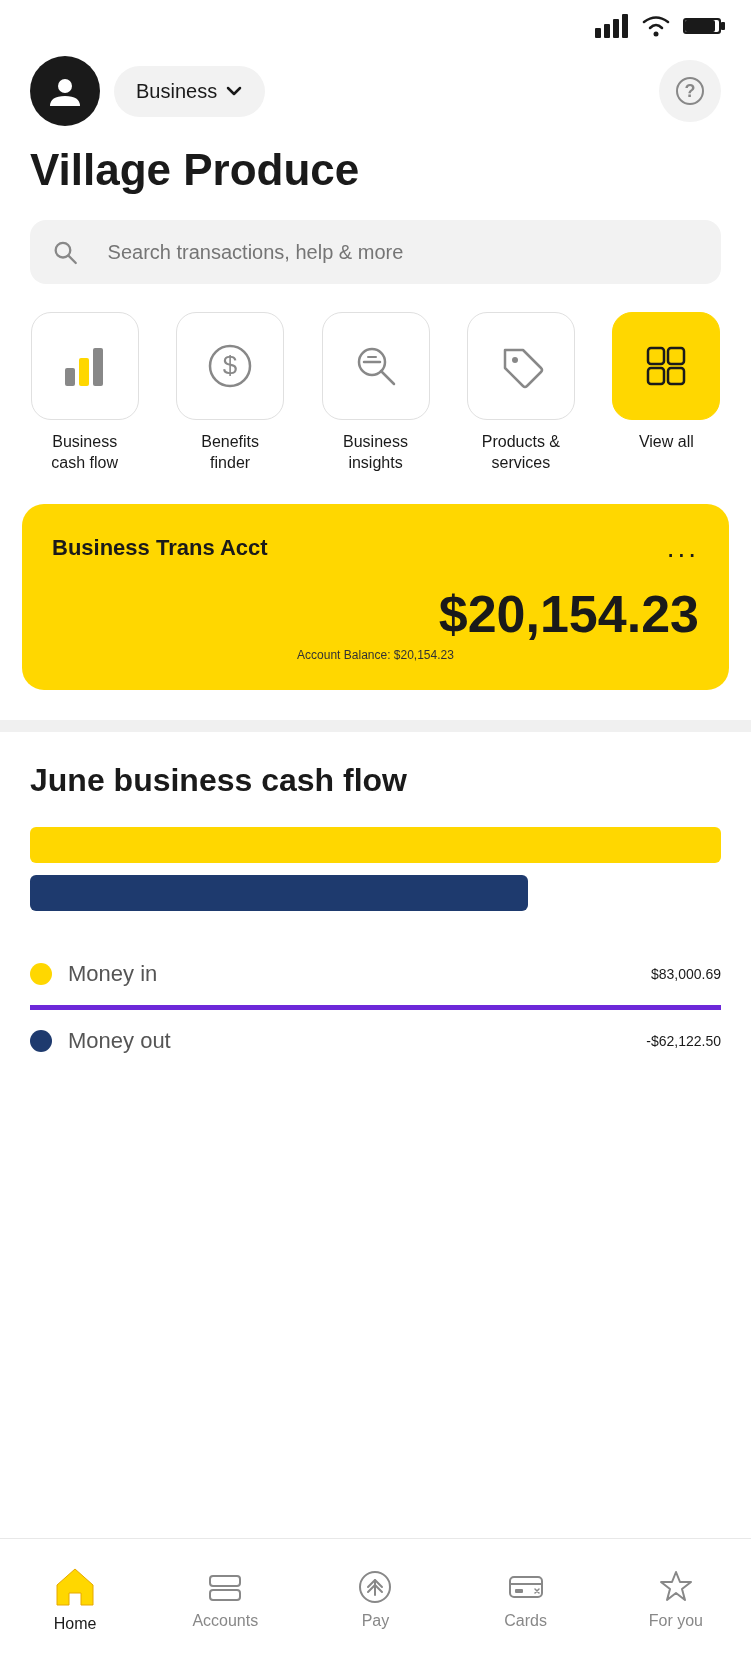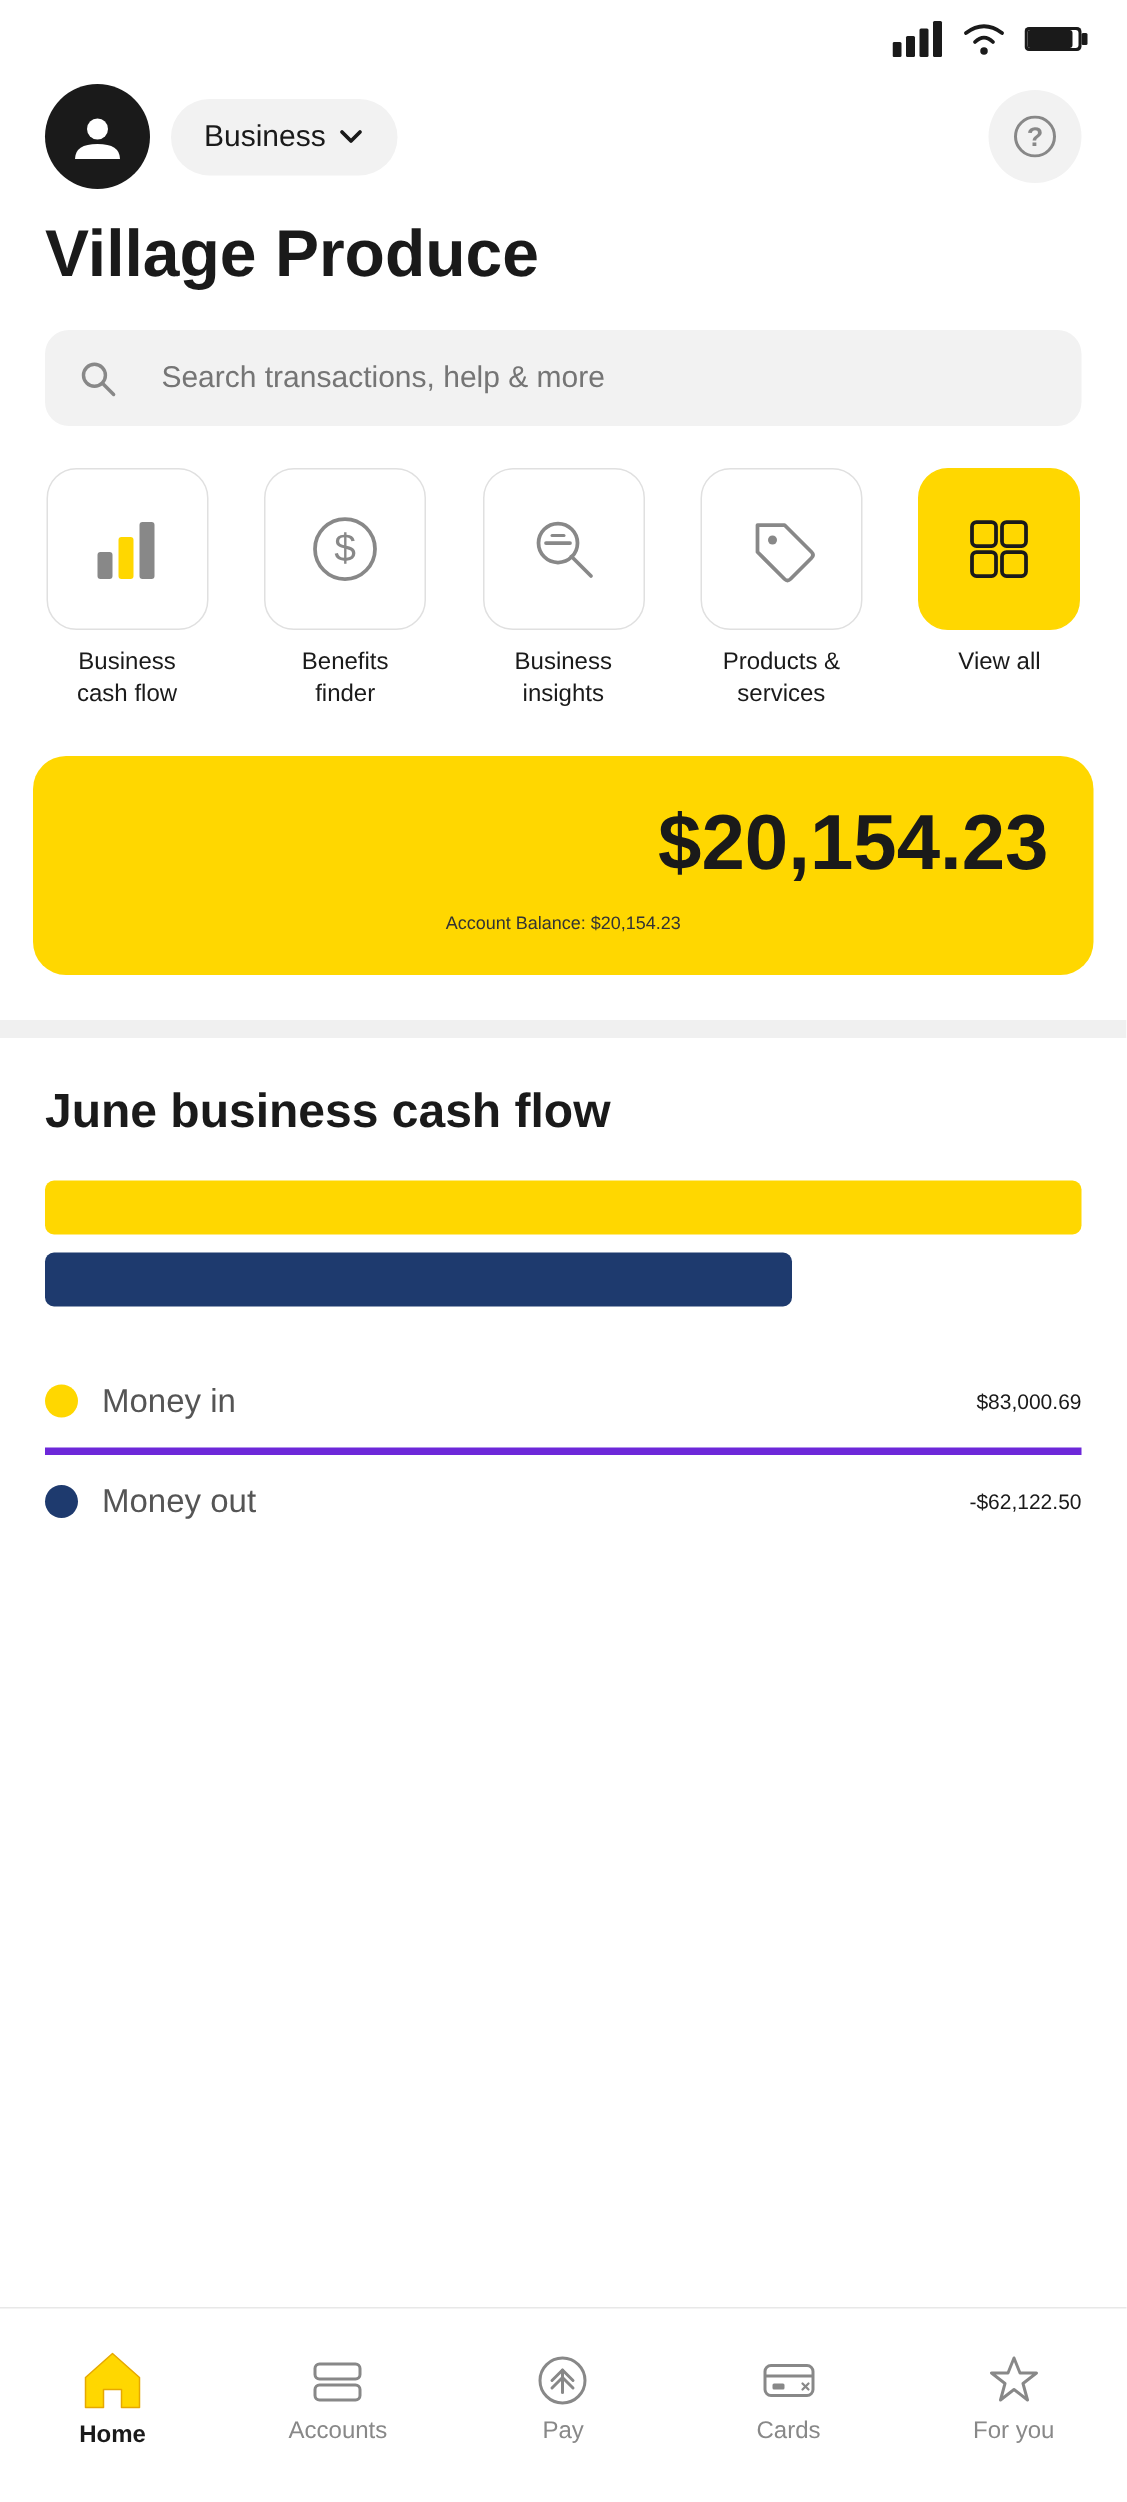--- a/index.html
+++ b/index.html
@@ -155,21 +155,21 @@
       font-size: 28px;
       color: #1a1a1a;
       letter-spacing: 3px;
       cursor: pointer;
     }
     .account-balance-main {
       font-size: 52px;
       font-weight: 800;
       color: #1a1a1a;
       text-align: right;
-      margin-bottom: 16px;
+      margin-bottom: 4px;
     }
     .account-balance-sub {
       font-size: 12px;
       color: #333;
       text-align: center;
     }
 
     
     .section-divider {
       height: 12px;
@@ -261,21 +261,21 @@
       display: flex;
       align-items: center;
       justify-content: center;
     }
     .nav-label {
       font-size: 16px;
       color: #888;
     }
     .nav-label.active {
       color: #1a1a1a;
-      font-weight: 700;
+      font-weight: 400;
     }
     .nav-icon.home-icon {
       width: 44px;
       height: 44px;
     }
   </style>
 </head>
 <body>
 
 <div class="status-bar">
@@ -386,20 +386,24 @@
         <rect x="8" y="28" width="16" height="16" rx="3" stroke="#1a1a1a" stroke-width="2.5" fill="none"></rect>
         <rect x="28" y="28" width="16" height="16" rx="3" stroke="#1a1a1a" stroke-width="2.5" fill="none"></rect>
       </svg>
     </div>
     <span class="action-label">View all</span>
   </div>
 
 </div>
 
 <div class="account-card">
+  <div class="account-card-header">
+    <span class="account-name">Business Trans Acct</span>
+    <span class="more-dots">...</span>
+  </div>
   <div class="account-balance-main">$20,154.23</div>
   <div class="account-balance-sub">Account Balance: $20,154.23</div>
 </div>
 
 <div class="section-divider"></div>
 
 <div class="cashflow-section">
   <h2 class="cashflow-title">June business cash flow</h2>
   <div class="bar-container">
     <div class="bar-yellow"></div>

